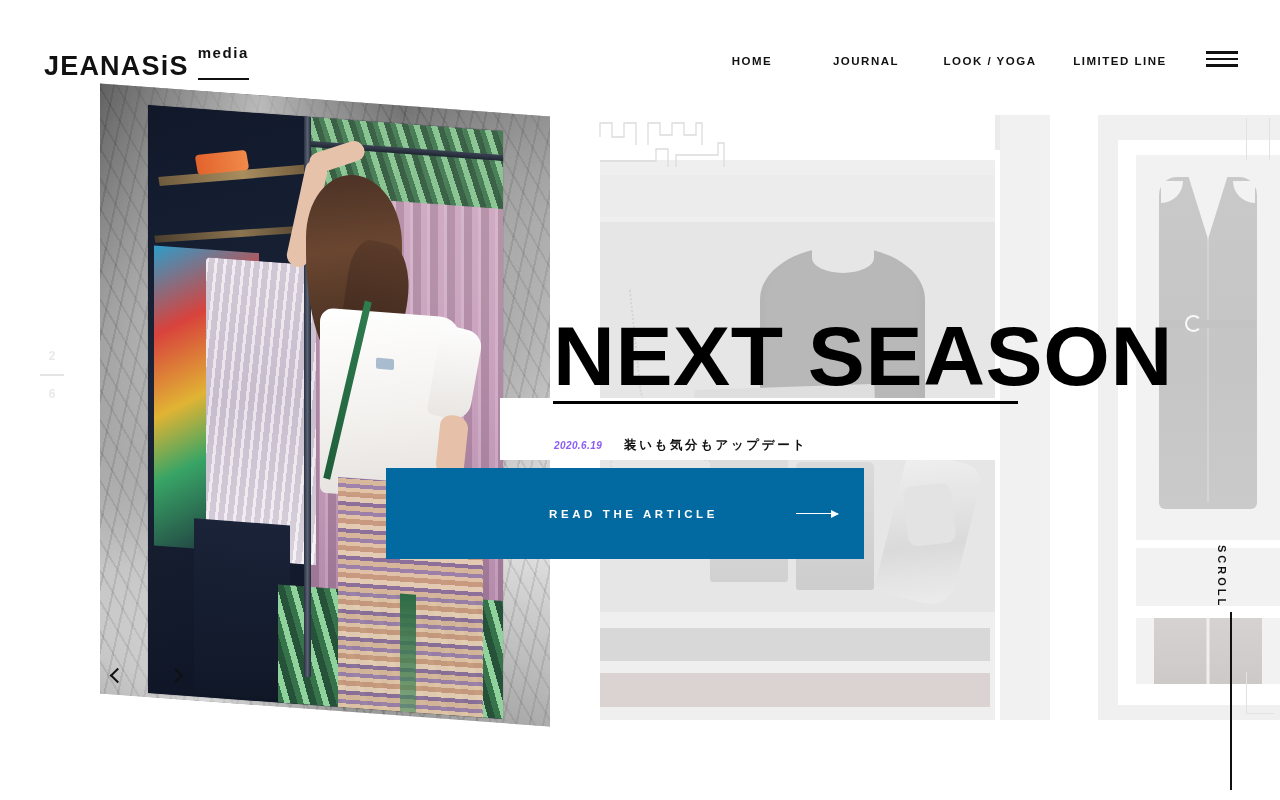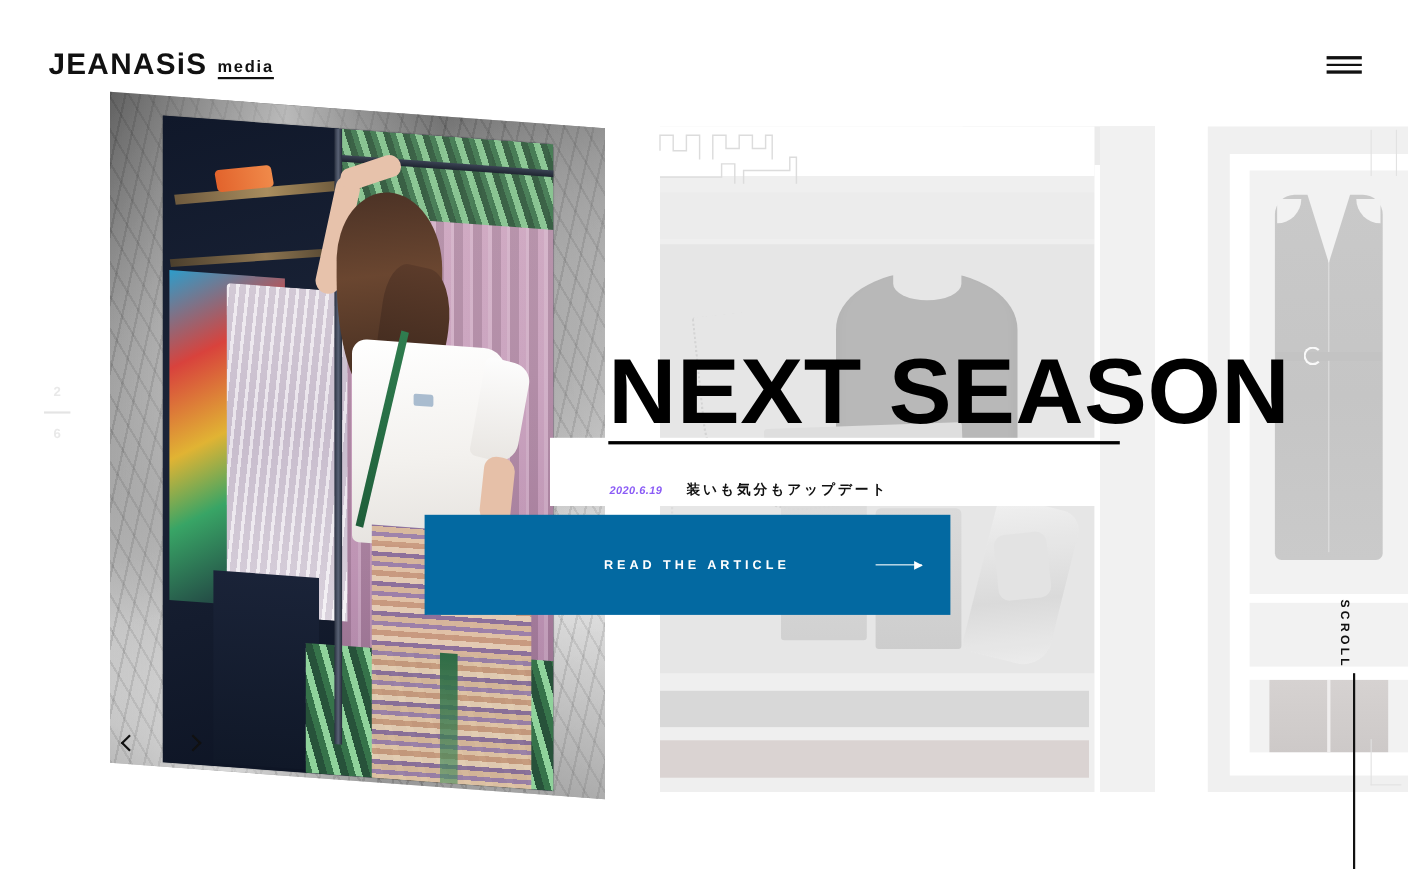--- a/index.html
+++ b/index.html
@@ -25,21 +25,21 @@
   }
   .logo-main {
     font-family:"Liberation Sans", sans-serif;
     font-size:27px; font-weight:bold; letter-spacing:1.2px;
     color:#111; line-height:1;
   }
   .logo-sub {
     font-family:"Liberation Sans", sans-serif;
     font-size:15px; font-weight:bold; letter-spacing:1.6px;
     color:#111; line-height:1;
-    border-bottom:2px solid #111; padding-bottom:2px;
+    border-bottom:2px solid #111; padding-bottom:18px;
   }
   .nav {
     position:absolute; right:95px; top:51px;
     display:flex; align-items:center; gap:0;
   }
   .nav-item {
     font-size:11.5px; font-weight:bold; letter-spacing:1.5px;
     color:#111; text-decoration:none; cursor:pointer;
     white-space:nowrap; padding:4px 0; display:block;
   }
@@ -561,20 +561,34 @@
     <span class="scroll-text">SCROLL</span>
   </div>
   <div class="scroll-line"></div>
 
   <div class="header">
     <div class="logo">
       <span class="logo-main">JEANASiS</span>
       <span class="logo-sub">media</span>
     </div>
 
+    <nav class="nav">
+      <div class="nav-cell c1">
+        <a class="nav-item">HOME</a>
+      </div>
+      <div class="nav-cell c2">
+        <a class="nav-item">JOURNAL</a>
+      </div>
+      <div class="nav-cell c3">
+        <a class="nav-item">LOOK / YOGA</a>
+      </div>
+      <div class="nav-cell c4">
+        <a class="nav-item">LIMITED LINE</a>
+      </div>
+    </nav>
 
     <div class="burger">
       <span></span>
       <span></span>
       <span></span>
     </div>
   </div>
 
 </div>
 

